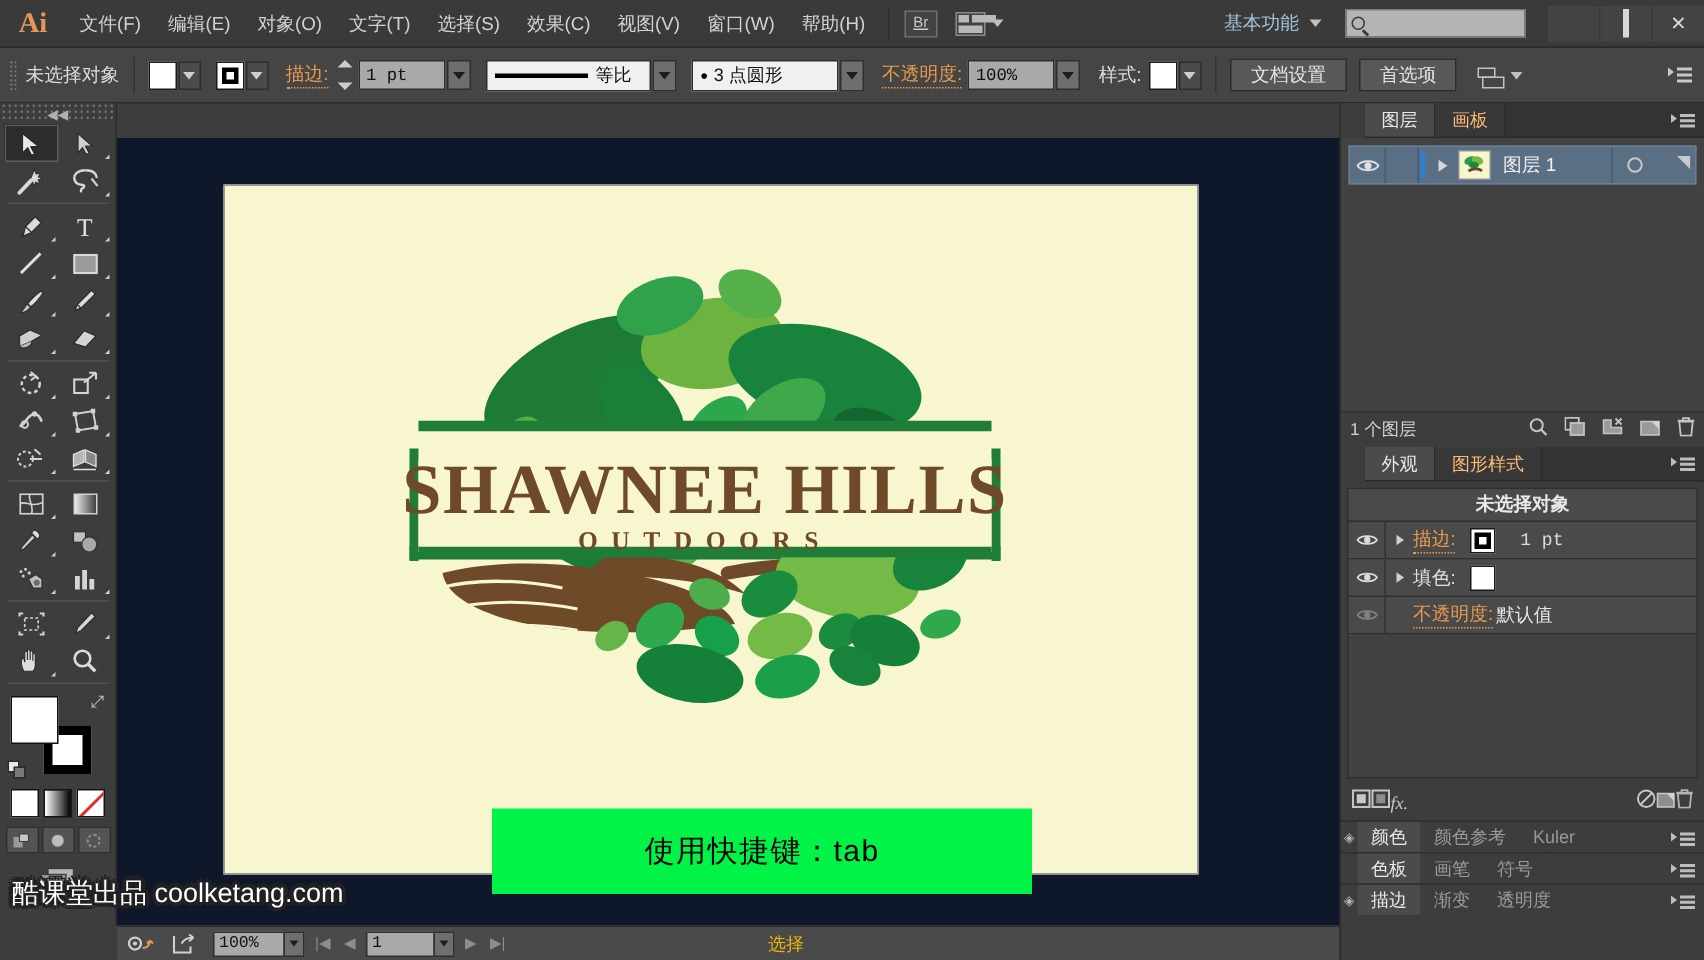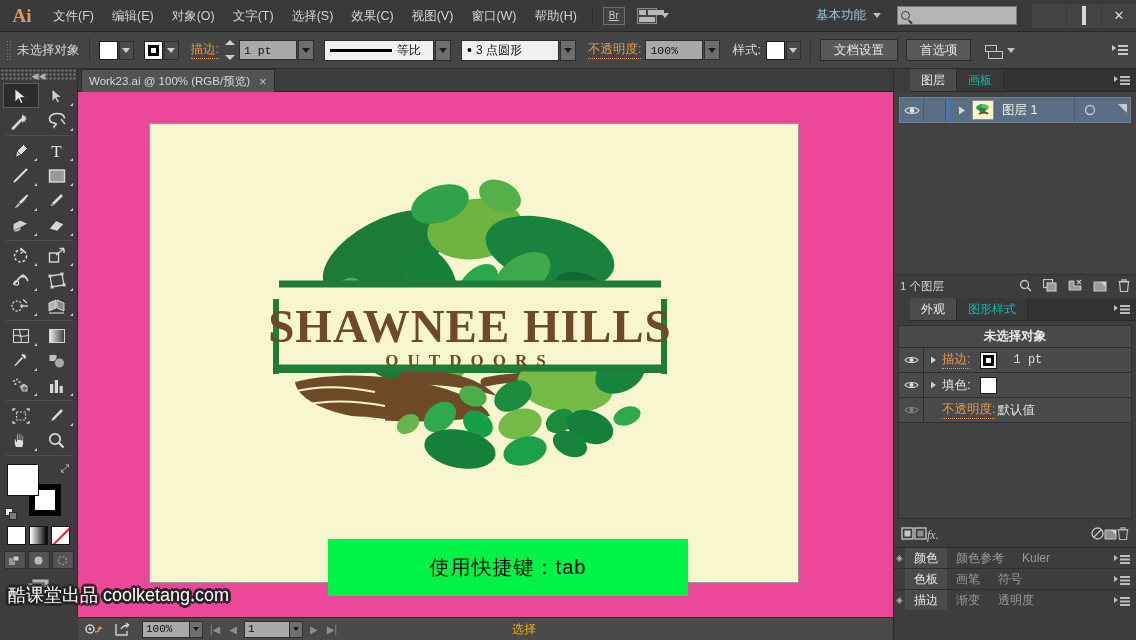--- a/index.html
+++ b/index.html
@@ -230,21 +230,21 @@
     width: 22px; height: 18px; background: #545454; border: 1px solid #2e2e2e;
     display:flex; align-items:center; justify-content:center;
   }
   .screenmode {
     display: flex; justify-content: center; margin-top: 8px;
   }
 
   
   .canvas-area {
     position: absolute; left: 78px; top: 92px; width: 1058px; height: 525px;
-    background: #ec4899; overflow: hidden;
+    background: #0f172a; overflow: hidden;
   }
   .artboard {
     position: absolute; left: 71px; top: 31px; width: 650px; height: 460px;
     background: #f8f6ce; border: 1px solid #999;
   }
   .logo-wrap { position: absolute; left: 85px; top: 0px; width: 470px; height: 400px; }
   .green-banner {
     position: absolute; left: 178px; top: 415px; width: 360px; height: 57px;
     background: #00f346; display: flex; align-items: center; justify-content: center;
   }
@@ -295,21 +295,21 @@
     position: absolute; left: 893px; top: 69px; width: 243px; height: 571px;
     background: #3d3d3d; border-left: 1px solid #2b2b2b;
   }
   .panel { background: #3d3d3d; }
   .panel-tabs {
     height: 23px; background: #333; display: flex; align-items: stretch;
     border-bottom: 1px solid #2a2a2a; position: relative; margin-left: 16px;
   }
   .ptab {
     padding: 0 11px; display: flex; align-items: center;
-    color: #14b8a6; font-size: 12px; background: #383838;
+    color: #fdba74; font-size: 12px; background: #383838;
     border-right: 1px solid #2c2c2c;
   }
   .ptab.active { background: #4b4b4b; color: #e8e8e8; }
   .pmenu {
     position: absolute; right: 6px; top: 6px; width: 16px; height: 11px;
   }
   .pmenu::before {
     content:''; position:absolute; left:0; top:1px; width:0;height:0;
     border-left:4px solid #bdbdbd; border-top:3px solid transparent; border-bottom:3px solid transparent;
   }
@@ -496,26 +496,20 @@
     <div class="mini-drop"></div>
 
     <div class="cb-sep"></div>
     <div class="btn-3d">文档设置</div>
     <div class="btn-3d" style="margin-left:8px">首选项</div>
     <div class="align-ico" style="margin-left:14px"></div>
     <div class="caret-dn" style="margin-left:5px"></div>
     <div class="panel-menu-ico"></div>
   </div>
 
-  <div class="tabbar">
-    <div class="doc-tab">
-      <span>Work23.ai @ 100% (RGB/预览)</span>
-      <span class="tab-close">×</span>
-    </div>
-  </div>
 
   <div class="toolbox">
     <div class="tb-grip"></div>
     <div style="text-align:center;color:#b0b0b0;font-size:9px;margin-top:-9px;margin-bottom:2px">◀◀</div>
 
     <div class="tool-grid">
 
       <div class="tool sel">
         <svg width="13" height="16" viewBox="0 0 13 16">
             <path d="M1 1 L1 14 L4.5 10.5 L7 15.5 L9 14.5 L6.5 9.8 L11.5 9.5 Z" fill="#e8e8e8" stroke="#2a2a2a" stroke-width="0.8"></path>

